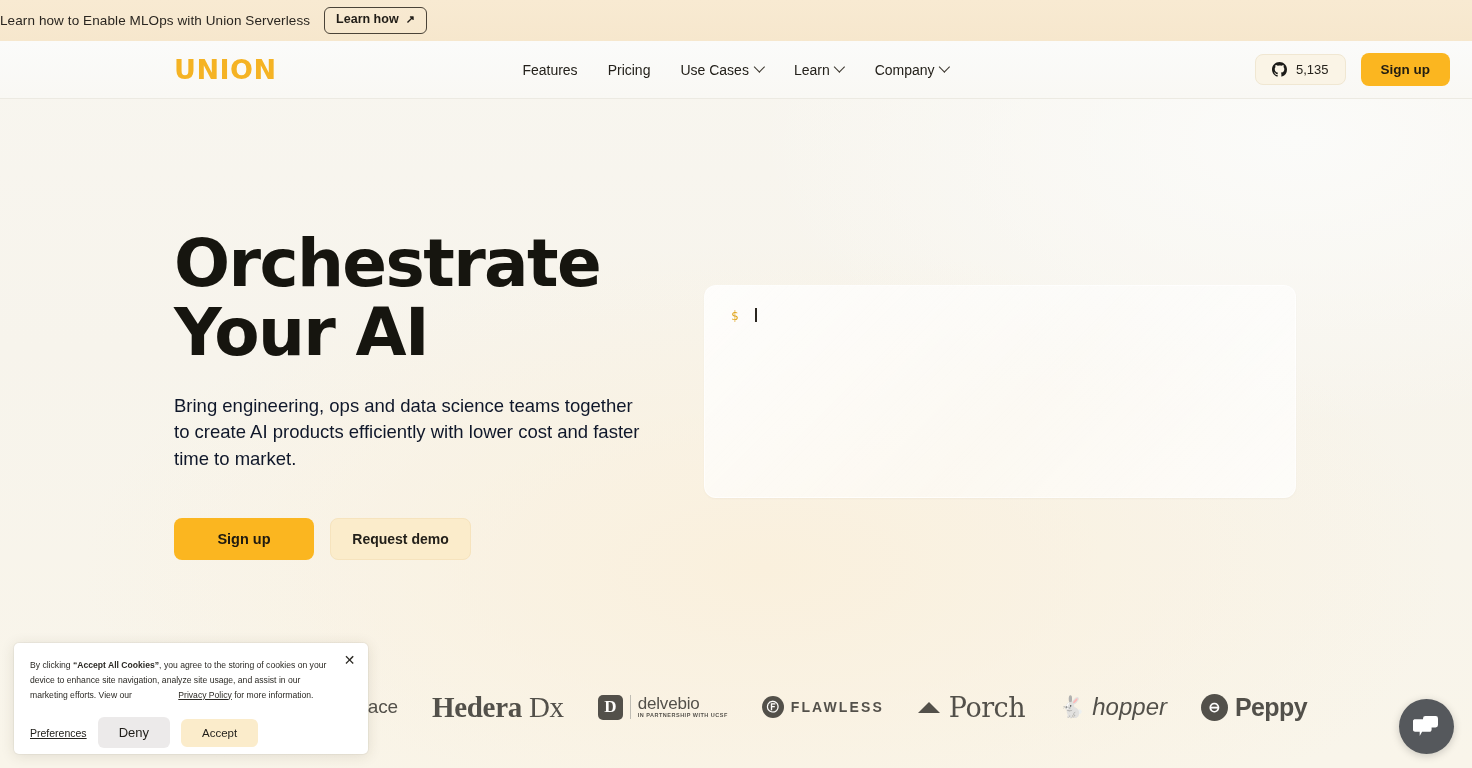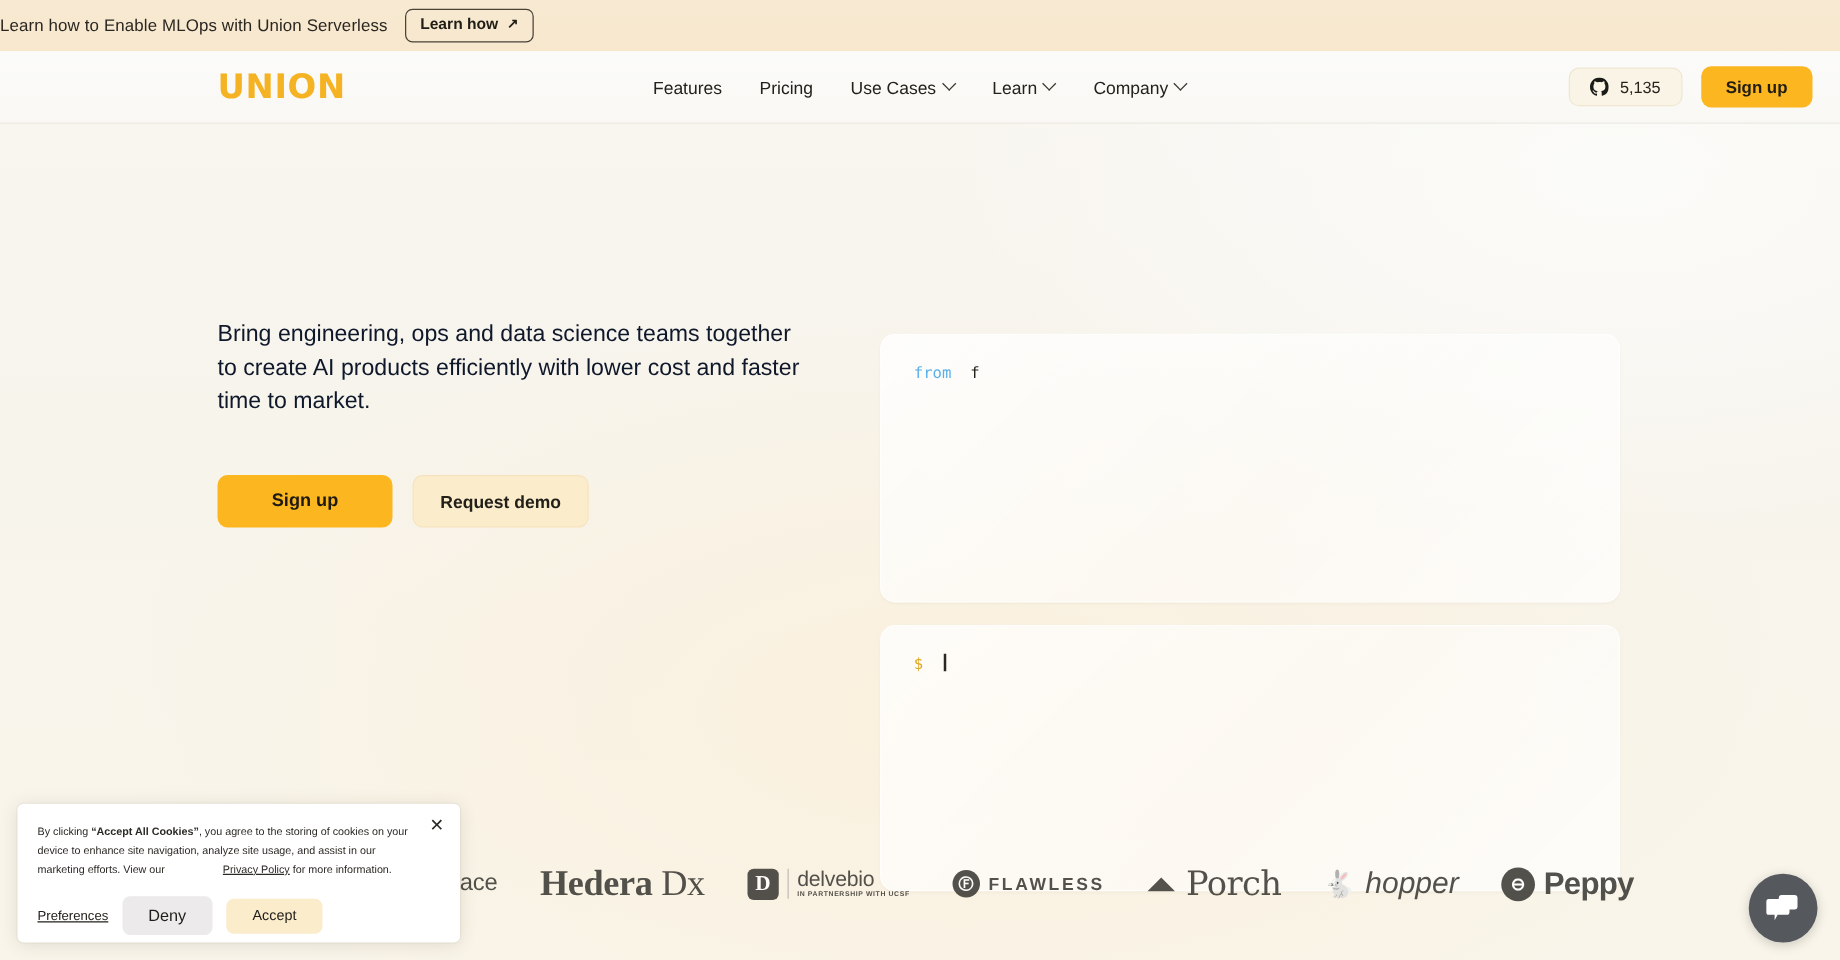--- a/index.html
+++ b/index.html
@@ -260,32 +260,29 @@
         </svg>
         <span>5,135</span>
       </div>
       <button class="signup-btn">Sign up</button>
     </div>
   </div>
 </header>
 
 <section class="hero">
   <div class="hero-left">
+    <h1 class="headline">Orchestrate Your AI</h1>
     <p class="subhead">Bring engineering, ops and data science teams together to create AI products efficiently with lower cost and faster time to market.</p>
     <div class="cta-row">
       <button class="cta-primary">Sign up</button>
       <button class="cta-secondary">Request demo</button>
     </div>
   </div>
 
   <div class="hero-right">
-    <div class="panel panel-code">
-      <span class="kw">from</span>
-      <span>&nbsp;</span><span class="ident">f</span>
-    </div>
     <div class="panel panel-term">
       <span class="prompt">$</span>
       <span class="cursor"></span>
     </div>
   </div>
 </section>
 
 <div class="logo-strip">
   <div class="client-logo lg-partial">
     <span><span>en</span><small>TA</small></span>

